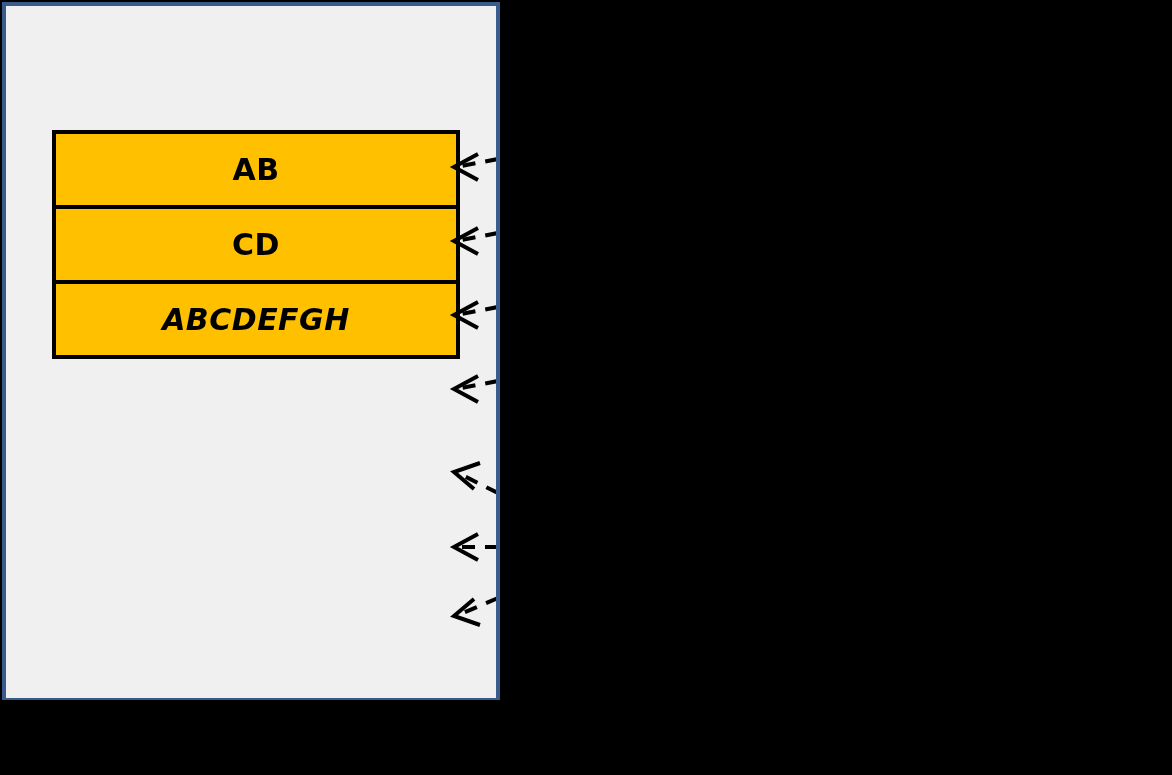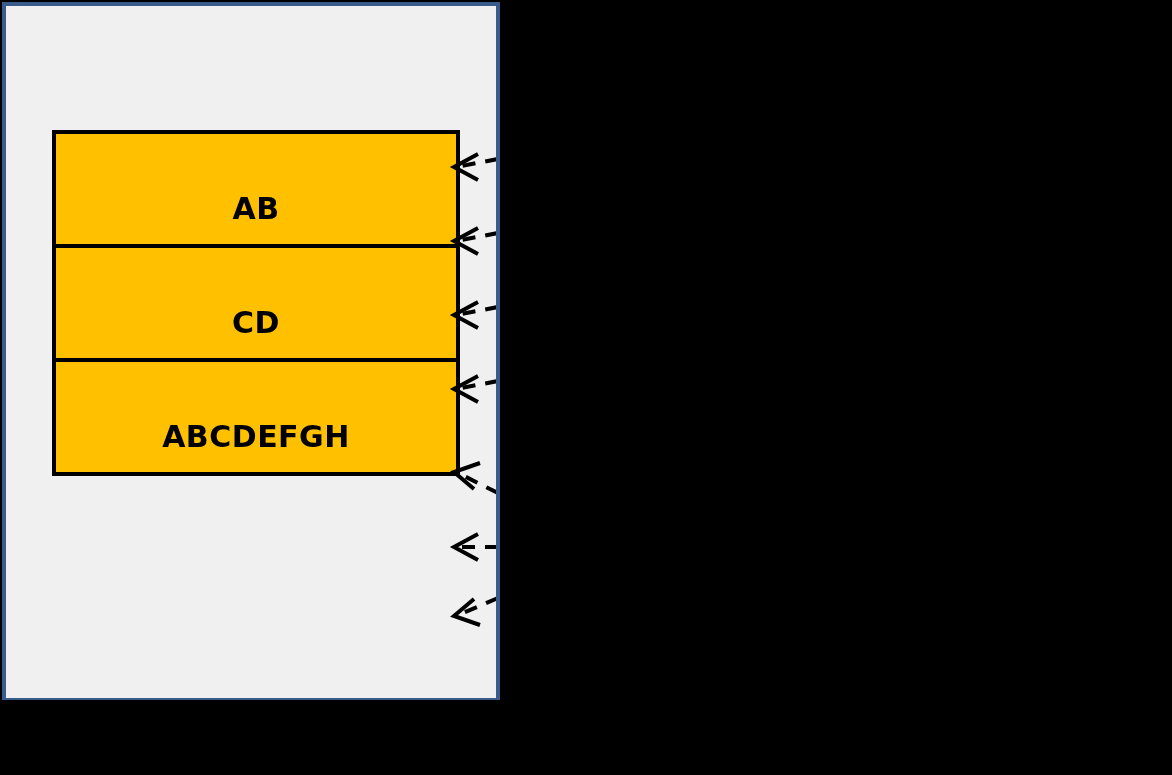--- a/index.html
+++ b/index.html
@@ -40,24 +40,24 @@
   }
   .stack-row {
     position: relative;
     height: 71px;
     background: #FFC000;
     display: flex;
     align-items: center;
     justify-content: center;
     border-bottom: 4px solid #000000;
     box-sizing: content-box;
-    margin-top: 39px;
   }
   .stack-row:last-child {
     border-bottom: none;
+    font-style: italic;
   }
   .stack-row-label {
     font-size: 30px;
     font-weight: bold;
     color: #000000;
     letter-spacing: 0.5px;
     line-height: 1;
     white-space: nowrap;
   }
 

